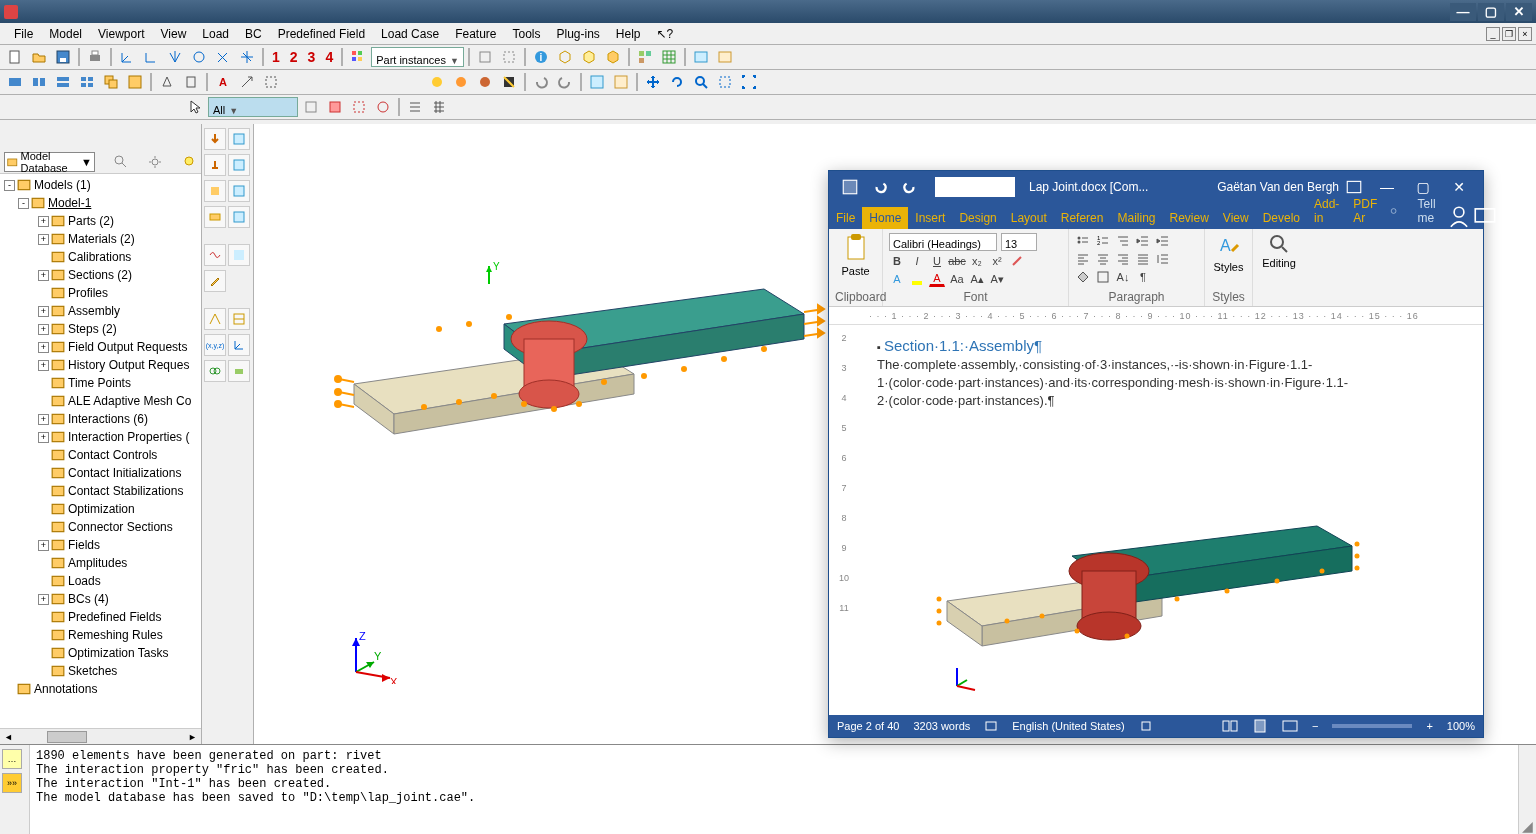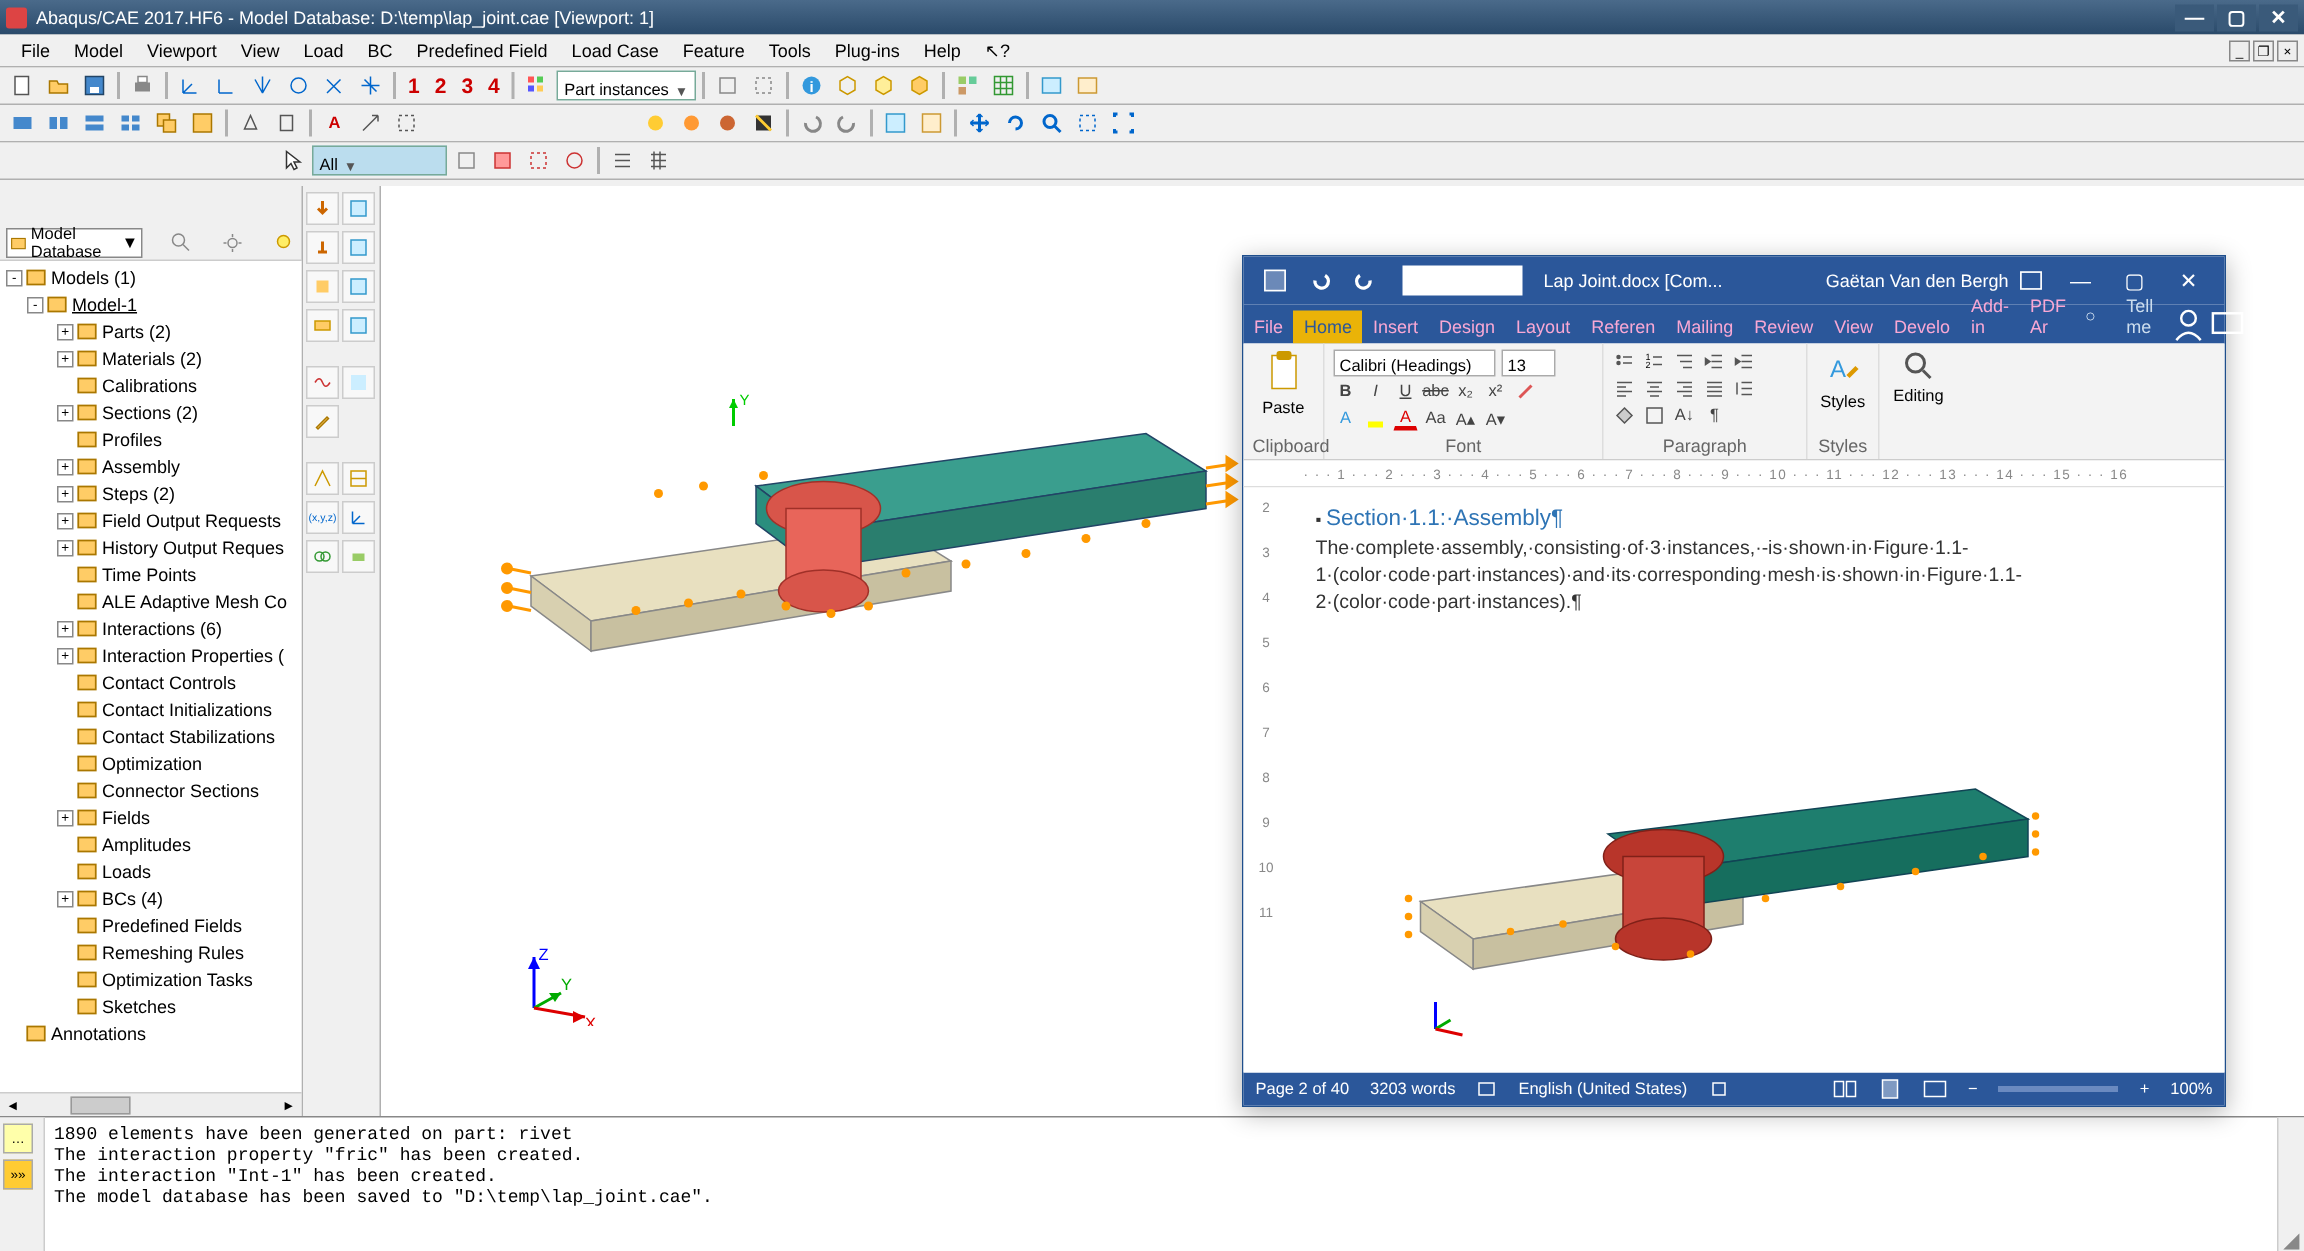--- a/index.html
+++ b/index.html
@@ -64,21 +64,21 @@
 .msg-grip{width:18px;background:#f0f0f0;border-left:1px solid #ccc;display:flex;align-items:flex-end;justify-content:center;font-size:14px;color:#888;}
 
 
 .word { position: absolute; left: 828px; top: 170px; width: 656px; height: 568px; border: 1px solid #1e4e8c; background: #fff; box-shadow: 0 4px 16px rgba(0,0,0,.3); display:flex; flex-direction:column;}
 .word-title { height: 32px; background: #2b579a; color: #fff; display: flex; align-items: center; padding: 0 6px; font-size: 12px; }
 .word-title .wic { width: 18px; height: 18px; margin: 0 6px; display:flex;align-items:center;justify-content:center;}
 .word-title .wsrch{width:80px;height:20px;background:#fff;margin:0 10px;}
 .word-title .wsp { flex: 1; }
 .word-title .wctrl { width: 36px; height: 28px; display:flex;align-items:center;justify-content:center; font-size:14px;}
 .word-tabs { height: 26px; background: #2b579a; display: flex; align-items: flex-end; font-size: 12px; }
-.word-tabs .wtab { padding: 4px 7px; color: #f9a8d4; }
+.word-tabs .wtab { padding: 4px 7px; color: #eab308; }
 .word-tabs .wtab.active { background: #eab308; color: #2b579a; }
 .word-tabs .tellme{color:#cde;padding:4px 6px;display:flex;align-items:center;gap:20px;}
 .word-tabs .tail{margin-left:auto;display:flex;}
 .word-tabs .tail .wic{width:26px;height:24px;color:#fff;display:flex;align-items:center;justify-content:center;}
 .word-ribbon { height: 78px; background: #f3f3f3; border-bottom: 1px solid #ccc; display: flex; font-size: 11px; }
 .rgroup { border-right: 1px solid #ddd; padding: 4px 6px 2px; display: flex; flex-direction: column; }
 .rgroup .lbl { text-align: center; color: #666; font-size: 12px; margin-top: auto; }
 .rrow{display:flex;gap:4px;align-items:center;margin-bottom:2px;}
 .ricn{width:16px;height:16px;border:1px solid transparent;display:flex;align-items:center;justify-content:center;font-size:11px;color:#444;}
 .rcombo{border:1px solid #aaa;background:#fff;height:18px;padding:0 3px;display:flex;align-items:flex-end;font-size:11px;}
@@ -91,21 +91,20 @@
 .word-status .zsl{width:80px;height:4px;background:#6a8ac0;}
 
 
 .sq{width:14px;height:14px;}
 </style>
 </head>
 <body>
 
 <div class="titlebar">
   <div class="tb-icon"></div>
-  <span>Abaqus/CAE 2017.HF6 - Model Database: D:\temp\lap_joint.cae [Viewport: 1]</span>
   <div class="tb-spacer"></div>
   <div class="tb-ctrl">—</div>
   <div class="tb-ctrl">▢</div>
   <div class="tb-ctrl">✕</div>
 </div>
 
 <div class="menubar">
   <span>File</span>
   <span>Model</span>
   <span>Viewport</span>

